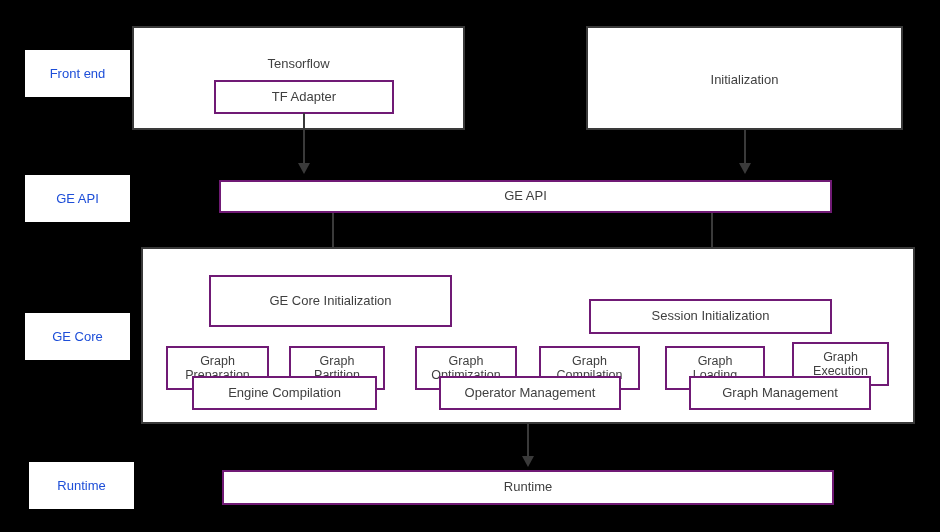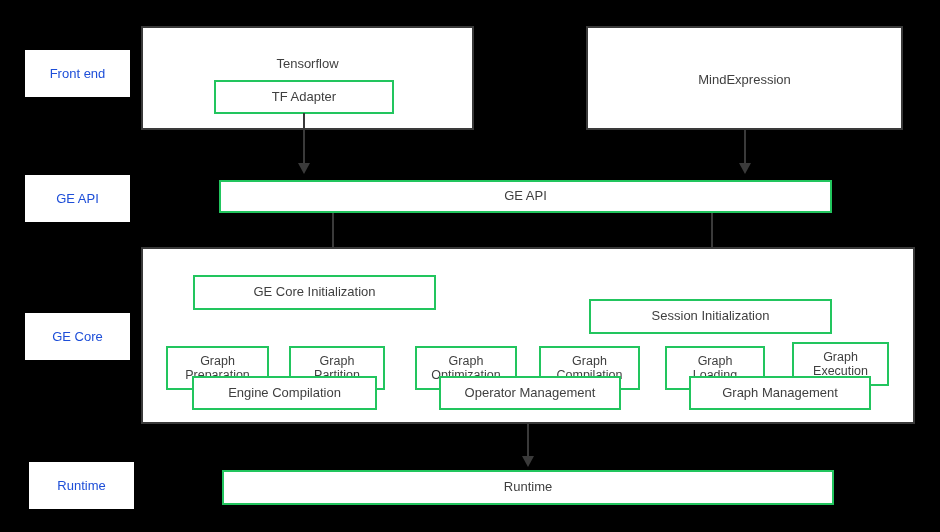--- a/index.html
+++ b/index.html
@@ -14,21 +14,21 @@
     background: #000000;
     font-family: "Liberation Sans", sans-serif;
     overflow: hidden;
   }
 
   
   .box {
     position: absolute;
     box-sizing: border-box;
     background: #ffffff;
-    border: 2px solid #22c55e;
+    border: 2px solid #701a75;
     color: #3f3f3f;
     display: flex;
     align-items: center;
     justify-content: center;
     text-align: center;
     line-height: 1.15;
     white-space: pre-line;
   }
 
   
@@ -93,50 +93,50 @@
   </div>
 
   <div class="stage-label" style="left:25px; top:313px; width:105px; height:47px;">
     <span>GE Core</span>
   </div>
 
   <div class="stage-label" style="left:29px; top:462px; width:105px; height:47px;">
     <span>Runtime</span>
   </div>
 
-  <div class="group" style="left:141px; top:26px; width:333px; height:104px;">
+  <div class="group" style="left:132px; top:26px; width:333px; height:104px;">
     <div class="group-title" style="top:28px;">Tensorflow</div>
   </div>
   <div class="box fs13" style="left:214px; top:80px; width:180px; height:34px;">
     <span>TF Adapter</span>
   </div>
 
   <div class="group" style="left:586px; top:26px; width:317px; height:104px;">
-    <div class="group-title" style="top:44px;">MindExpression</div>
+    <div class="group-title" style="top:44px;">Initialization</div>
   </div>
 
   <div class="conn" style="left:303px; top:113px; height:52px;"></div>
   <div class="arrowhead" style="left:298px; top:163px;"></div>
 
   <div class="conn" style="left:744px; top:130px; height:35px;"></div>
   <div class="arrowhead" style="left:739px; top:163px;"></div>
 
   <div class="box fs13" style="left:219px; top:180px; width:613px; height:33px;">
     <span>GE API</span>
   </div>
 
   <div class="conn" style="left:332px; top:213px; height:47px;"></div>
   <div class="arrowhead" style="left:327px; top:258px;"></div>
 
   <div class="conn" style="left:711px; top:213px; height:47px;"></div>
   <div class="arrowhead" style="left:706px; top:258px;"></div>
 
   <div class="group" style="left:141px; top:247px; width:774px; height:177px;"></div>
 
-  <div class="box fs13" style="left:193px; top:275px; width:243px; height:35px;">
+  <div class="box fs13" style="left:209px; top:275px; width:243px; height:52px;">
     <span>GE Core Initialization</span>
   </div>
   <div class="box fs13" style="left:589px; top:275px; width:243px; height:35px;margin-top:24px;">
     <span>Session Initialization</span>
   </div>
 
   <div class="box fs12" style="left:166px; top:322px; width:103px; height:44px;">
     <span>Graph
 Preparation</span>
   </div>

